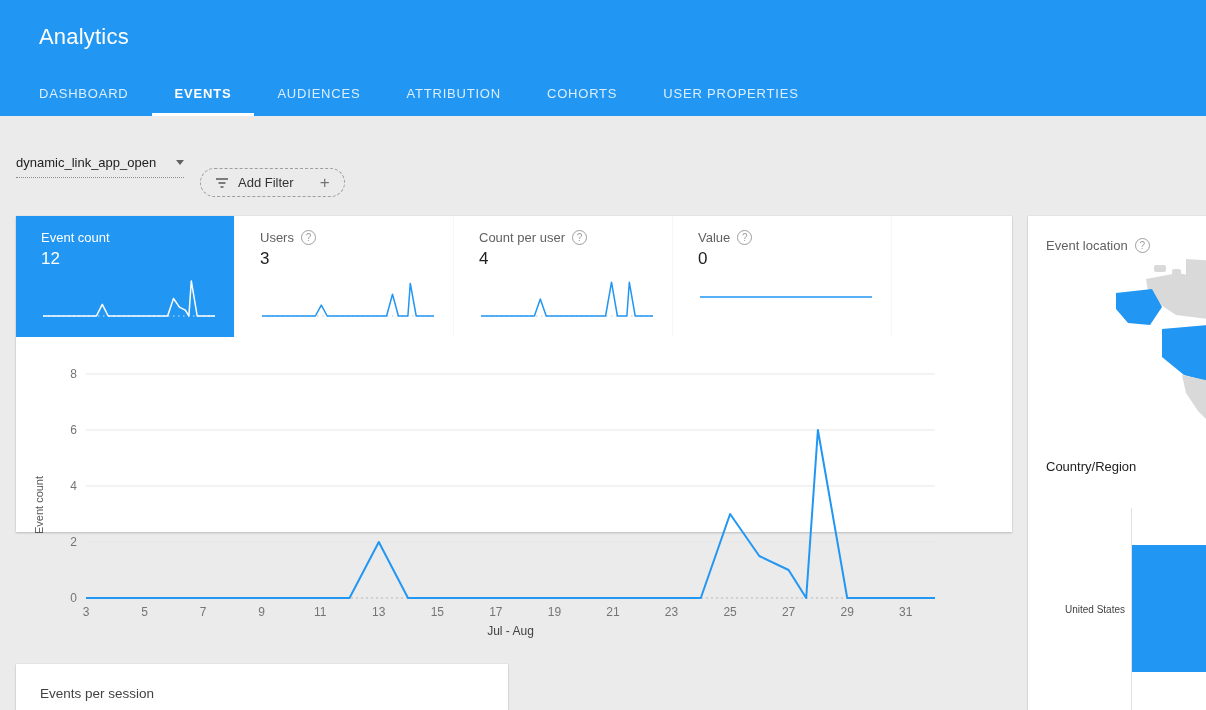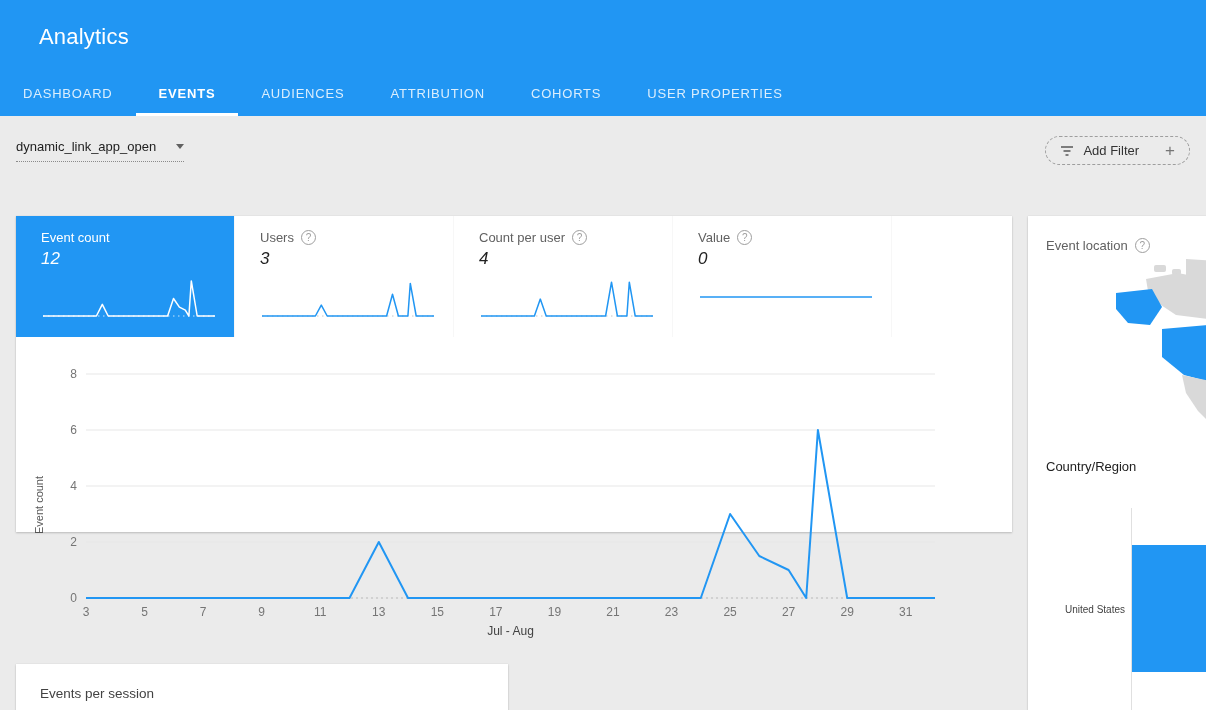--- a/index.html
+++ b/index.html
@@ -3,49 +3,49 @@
 <meta charset="utf-8">
 <style>
   *{margin:0;padding:0;box-sizing:border-box;}
   html,body{width:1206px;height:710px;overflow:hidden;background:#ebebeb;
     font-family:"Liberation Sans",sans-serif;}
   svg text{font-family:"Liberation Sans",sans-serif;}
 
   
   .header{background:#2196f3;color:#fff;}
   .header-title{font-size:22px;font-weight:400;padding:24px 16px 0 16px;letter-spacing:.2px;margin-left:23px;}
-  .tabs{display:flex;margin-top:20px;}
+  .tabs{display:flex;margin-top:20px;margin-left:16px;}
   .tab{padding:0 23px;height:46px;display:flex;align-items:center;font-size:13px;
     letter-spacing:.8px;color:rgba(255,255,255,.84);position:relative;cursor:pointer;white-space:nowrap;}
   .tab.active{color:#fff;font-weight:700;}
   .tab.active::after{content:"";position:absolute;left:0;right:0;bottom:0;height:3px;background:#fff;}
 
   
-  .filter-bar{display:flex;align-items:center;padding:20px 16px 0;gap:29px;justify-content:space-between;}
+  .filter-bar{display:flex;align-items:center;padding:20px 16px 0;gap:16px;}
   .event-select{display:flex;align-items:center;justify-content:space-between;min-width:168px;
     border-bottom:1px dotted #8a8a8a;padding-bottom:7px;font-size:13px;color:#212121;cursor:pointer;}
   .caret{width:0;height:0;border-left:4px solid transparent;border-right:4px solid transparent;
     border-top:5px solid #616161;margin-left:18px;}
   .add-filter{display:inline-flex;align-items:center;border:1px dashed #9e9e9e;border-radius:16px;
-    padding:6px 14px;font-size:13px;color:#333;cursor:pointer;background:transparent;}
+    padding:6px 14px;font-size:13px;color:#333;cursor:pointer;background:transparent;margin-top:32px;}
   .add-filter .ficon{margin-right:9px;display:inline-flex;}
   .add-filter .plus{margin-left:26px;color:#757575;font-size:17px;line-height:13px;}
 
   
   .card{position:absolute;background:#fff;box-shadow:0 1px 2px rgba(0,0,0,.2),0 0 1px rgba(0,0,0,.1);}
   .card-main{left:16px;top:216px;width:996px;height:316px;}
   .card-location{left:1028px;top:216px;width:400px;height:494px;}
   .card-session{left:16px;top:664px;width:492px;height:110px;padding:22px 24px;
     font-size:13.5px;color:#424242;}
 
   
   .tiles{display:flex;height:121px;}
   .tile{width:219px;padding:14px 18px 0 25px;cursor:pointer;border-right:1px solid #f7f7f7;}
   .tile .t-label{display:flex;align-items:center;gap:7px;font-size:13px;color:#616161;}
-  .tile .t-value{font-size:17px;color:#212121;margin-top:4px;font-style:italic;}
+  .tile .t-value{font-size:17px;color:#212121;margin-top:4px;}
   .tile.selected{background:#2196f3;}
   .tile.selected .t-label,.tile.selected .t-value{color:#fff;}
   .spark{margin-top:5px;height:46px;}
   .help{width:15px;height:15px;border:1px solid #9e9e9e;border-radius:50%;font-size:10px;
     color:#9e9e9e;display:inline-flex;align-items:center;justify-content:center;flex:none;cursor:pointer;}
 
   
   .chart-area{position:absolute;left:12px;top:146px;display:flex;}
   .y-axis-label{width:22px;display:flex;align-items:center;justify-content:center;}
   .y-axis-label span{transform:rotate(-90deg);white-space:nowrap;font-size:11px;color:#555;}

